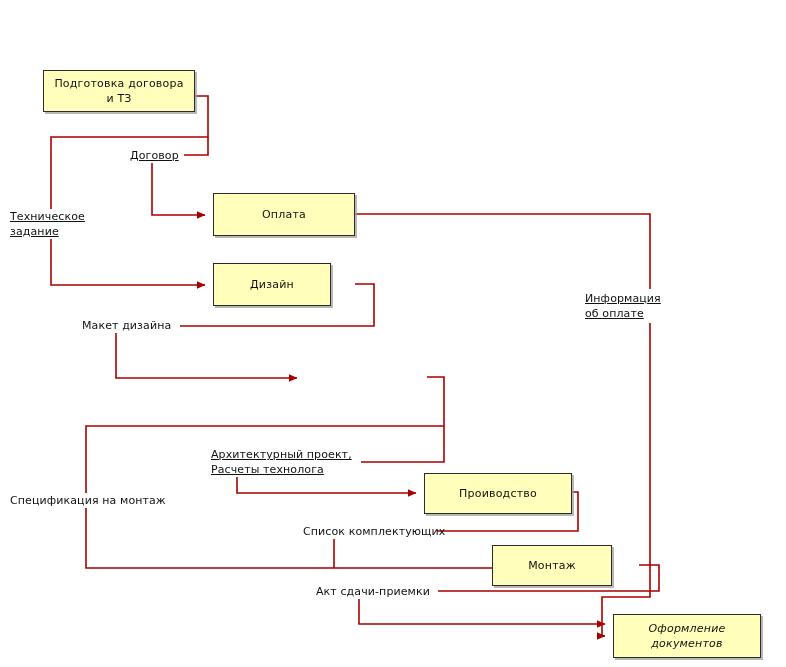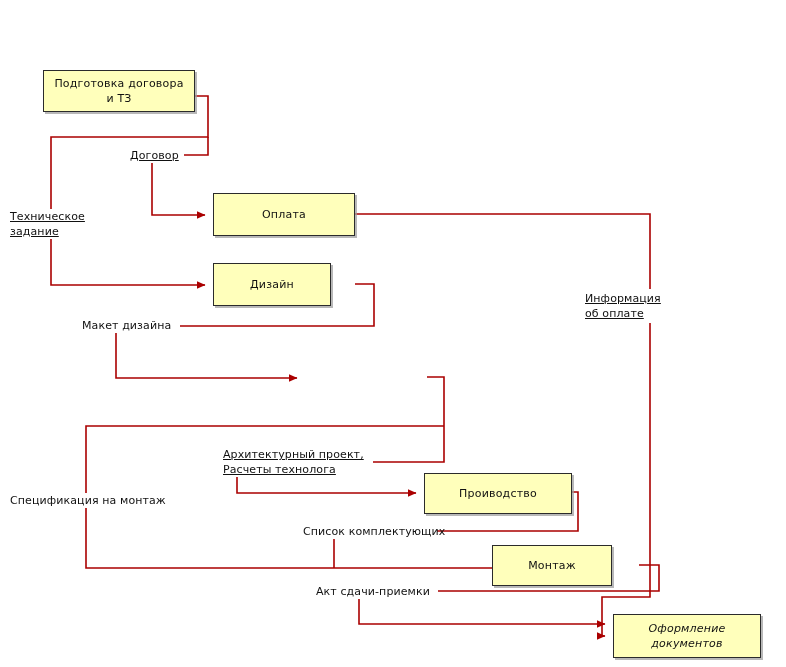--- a/index.html
+++ b/index.html
@@ -120,21 +120,21 @@
   </div>
 
   <div class="edge-label center" style="left:8px; top:165px; width:86px;margin-top:44px;">Техническое<br>задание</div>
 
   <div class="edge-label center" style="left:128px; top:148px; width:52px;">Договор</div>
 
   <div class="edge-label center" style="left:583px; top:291px; width:92px;">Информация<br>об оплате</div>
 
   <div class="edge-label left" style="left:80px; top:318px; width:92px;">Макет дизайна</div>
 
-  <div class="edge-label center" style="left:209px; top:447px; width:148px;margin-left:12px;">Архитектурный проект,<br>Расчеты технолога</div>
+  <div class="edge-label center" style="left:209px; top:447px; width:148px;">Архитектурный проект,<br>Расчеты технолога</div>
 
   <div class="edge-label left" style="left:8px; top:493px; width:156px;">Спецификация на монтаж</div>
 
   <div class="edge-label left" style="left:301px; top:524px; width:132px;">Список комплектующих</div>
 
   <div class="edge-label left" style="left:314px; top:584px; width:120px;">Акт сдачи-приемки</div>
 
 </div>
 
 </body></html>

